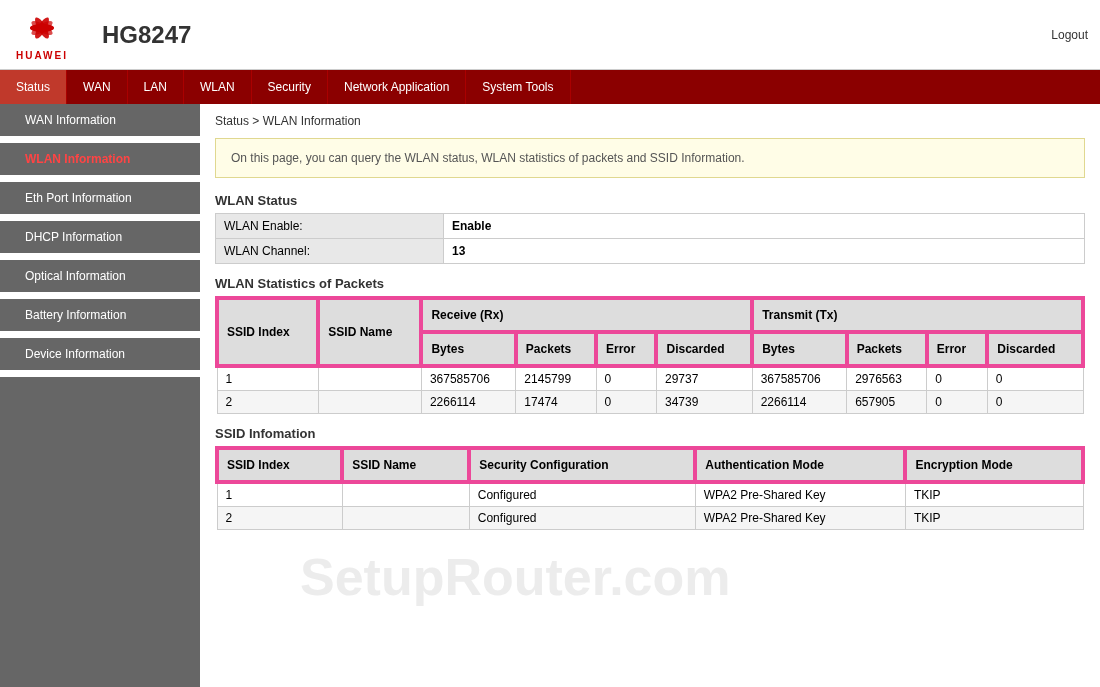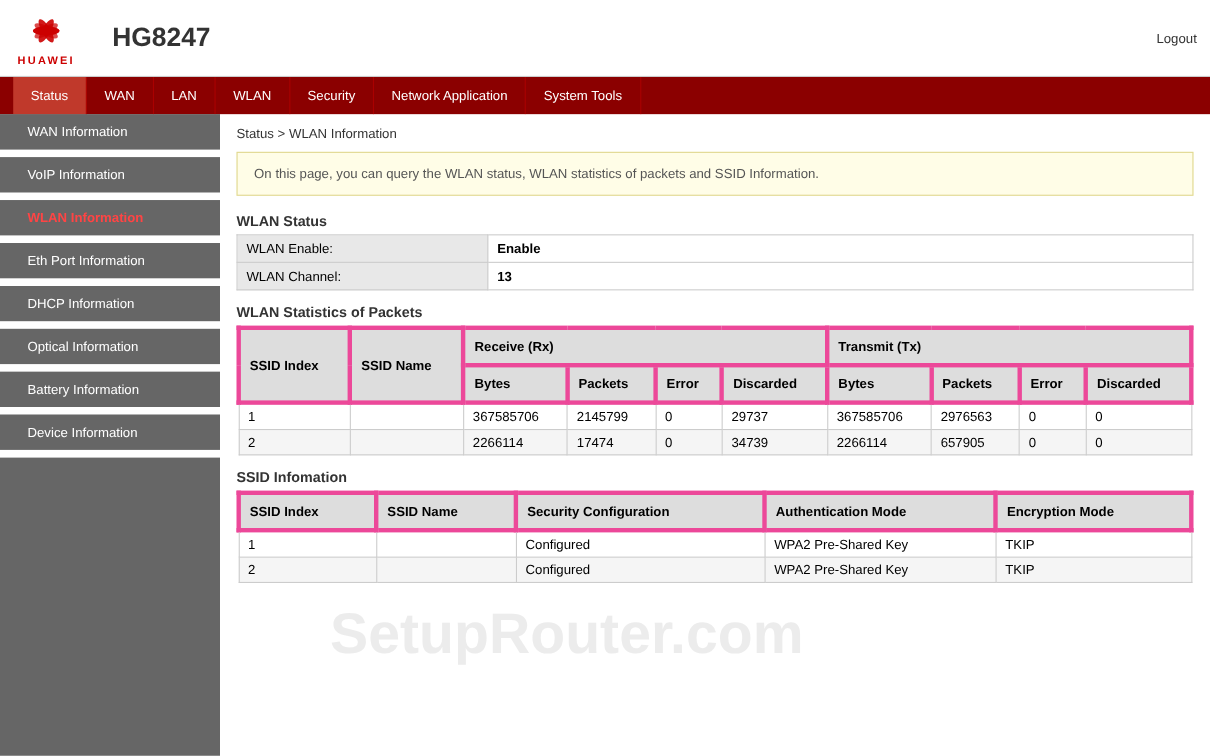--- a/index.html
+++ b/index.html
@@ -7,21 +7,21 @@
 
     
     .header { display: flex; align-items: center; background: #fff; padding: 8px 12px; border-bottom: 1px solid #ccc; }
     .logo-area { display: flex; flex-direction: column; align-items: center; margin-right: 20px; }
     .logo-svg { width: 60px; height: 40px; }
     .brand-name { font-size: 10px; font-weight: bold; color: #c00; letter-spacing: 2px; margin-top: 2px; }
     .model-title { font-size: 24px; font-weight: bold; color: #333; margin-right: auto; margin-left: 10px; }
     .logout-btn { font-size: 12px; color: #333; cursor: pointer; }
 
     
-    .navbar { background: #8b0000; display: flex; align-items: stretch; height: 34px; padding-left: 12px; }
+    .navbar { background: #8b0000; display: flex; align-items: stretch; height: 34px; }
     .nav-item { padding: 0 16px; display: flex; align-items: center; color: #fff; font-size: 12px; cursor: pointer; border-right: 1px solid #a00; }
     .nav-item.active { background: #c0392b; }
 
     
     .main-layout { display: flex; height: calc(687px - 90px); }
 
     
     .sidebar { width: 200px; background: #666; flex-shrink: 0; }
     .sidebar-item { padding: 9px 25px; color: #fff; font-size: 12px; cursor: pointer; border-bottom: 7px solid #ffffff; background: #666; }
     .sidebar-item.active { color: #ff4444; font-weight: bold; background: #666; }
@@ -81,21 +81,20 @@
   <div class="nav-item">WLAN</div>
   <div class="nav-item">Security</div>
   <div class="nav-item">Network Application</div>
   <div class="nav-item">System Tools</div>
 </div>
 
 <div class="main-layout">
 
   <div class="sidebar">
     <div class="sidebar-item">WAN Information</div>
-    <div class="sidebar-item">VoIP Information</div>
     <div class="sidebar-item active">WLAN Information</div>
     <div class="sidebar-item">Eth Port Information</div>
     <div class="sidebar-item">DHCP Information</div>
     <div class="sidebar-item">Optical Information</div>
     <div class="sidebar-item">Battery Information</div>
     <div class="sidebar-item">Device Information</div>
   </div>
 
   <div class="content">
     <div class="breadcrumb">Status &gt; WLAN Information</div>

